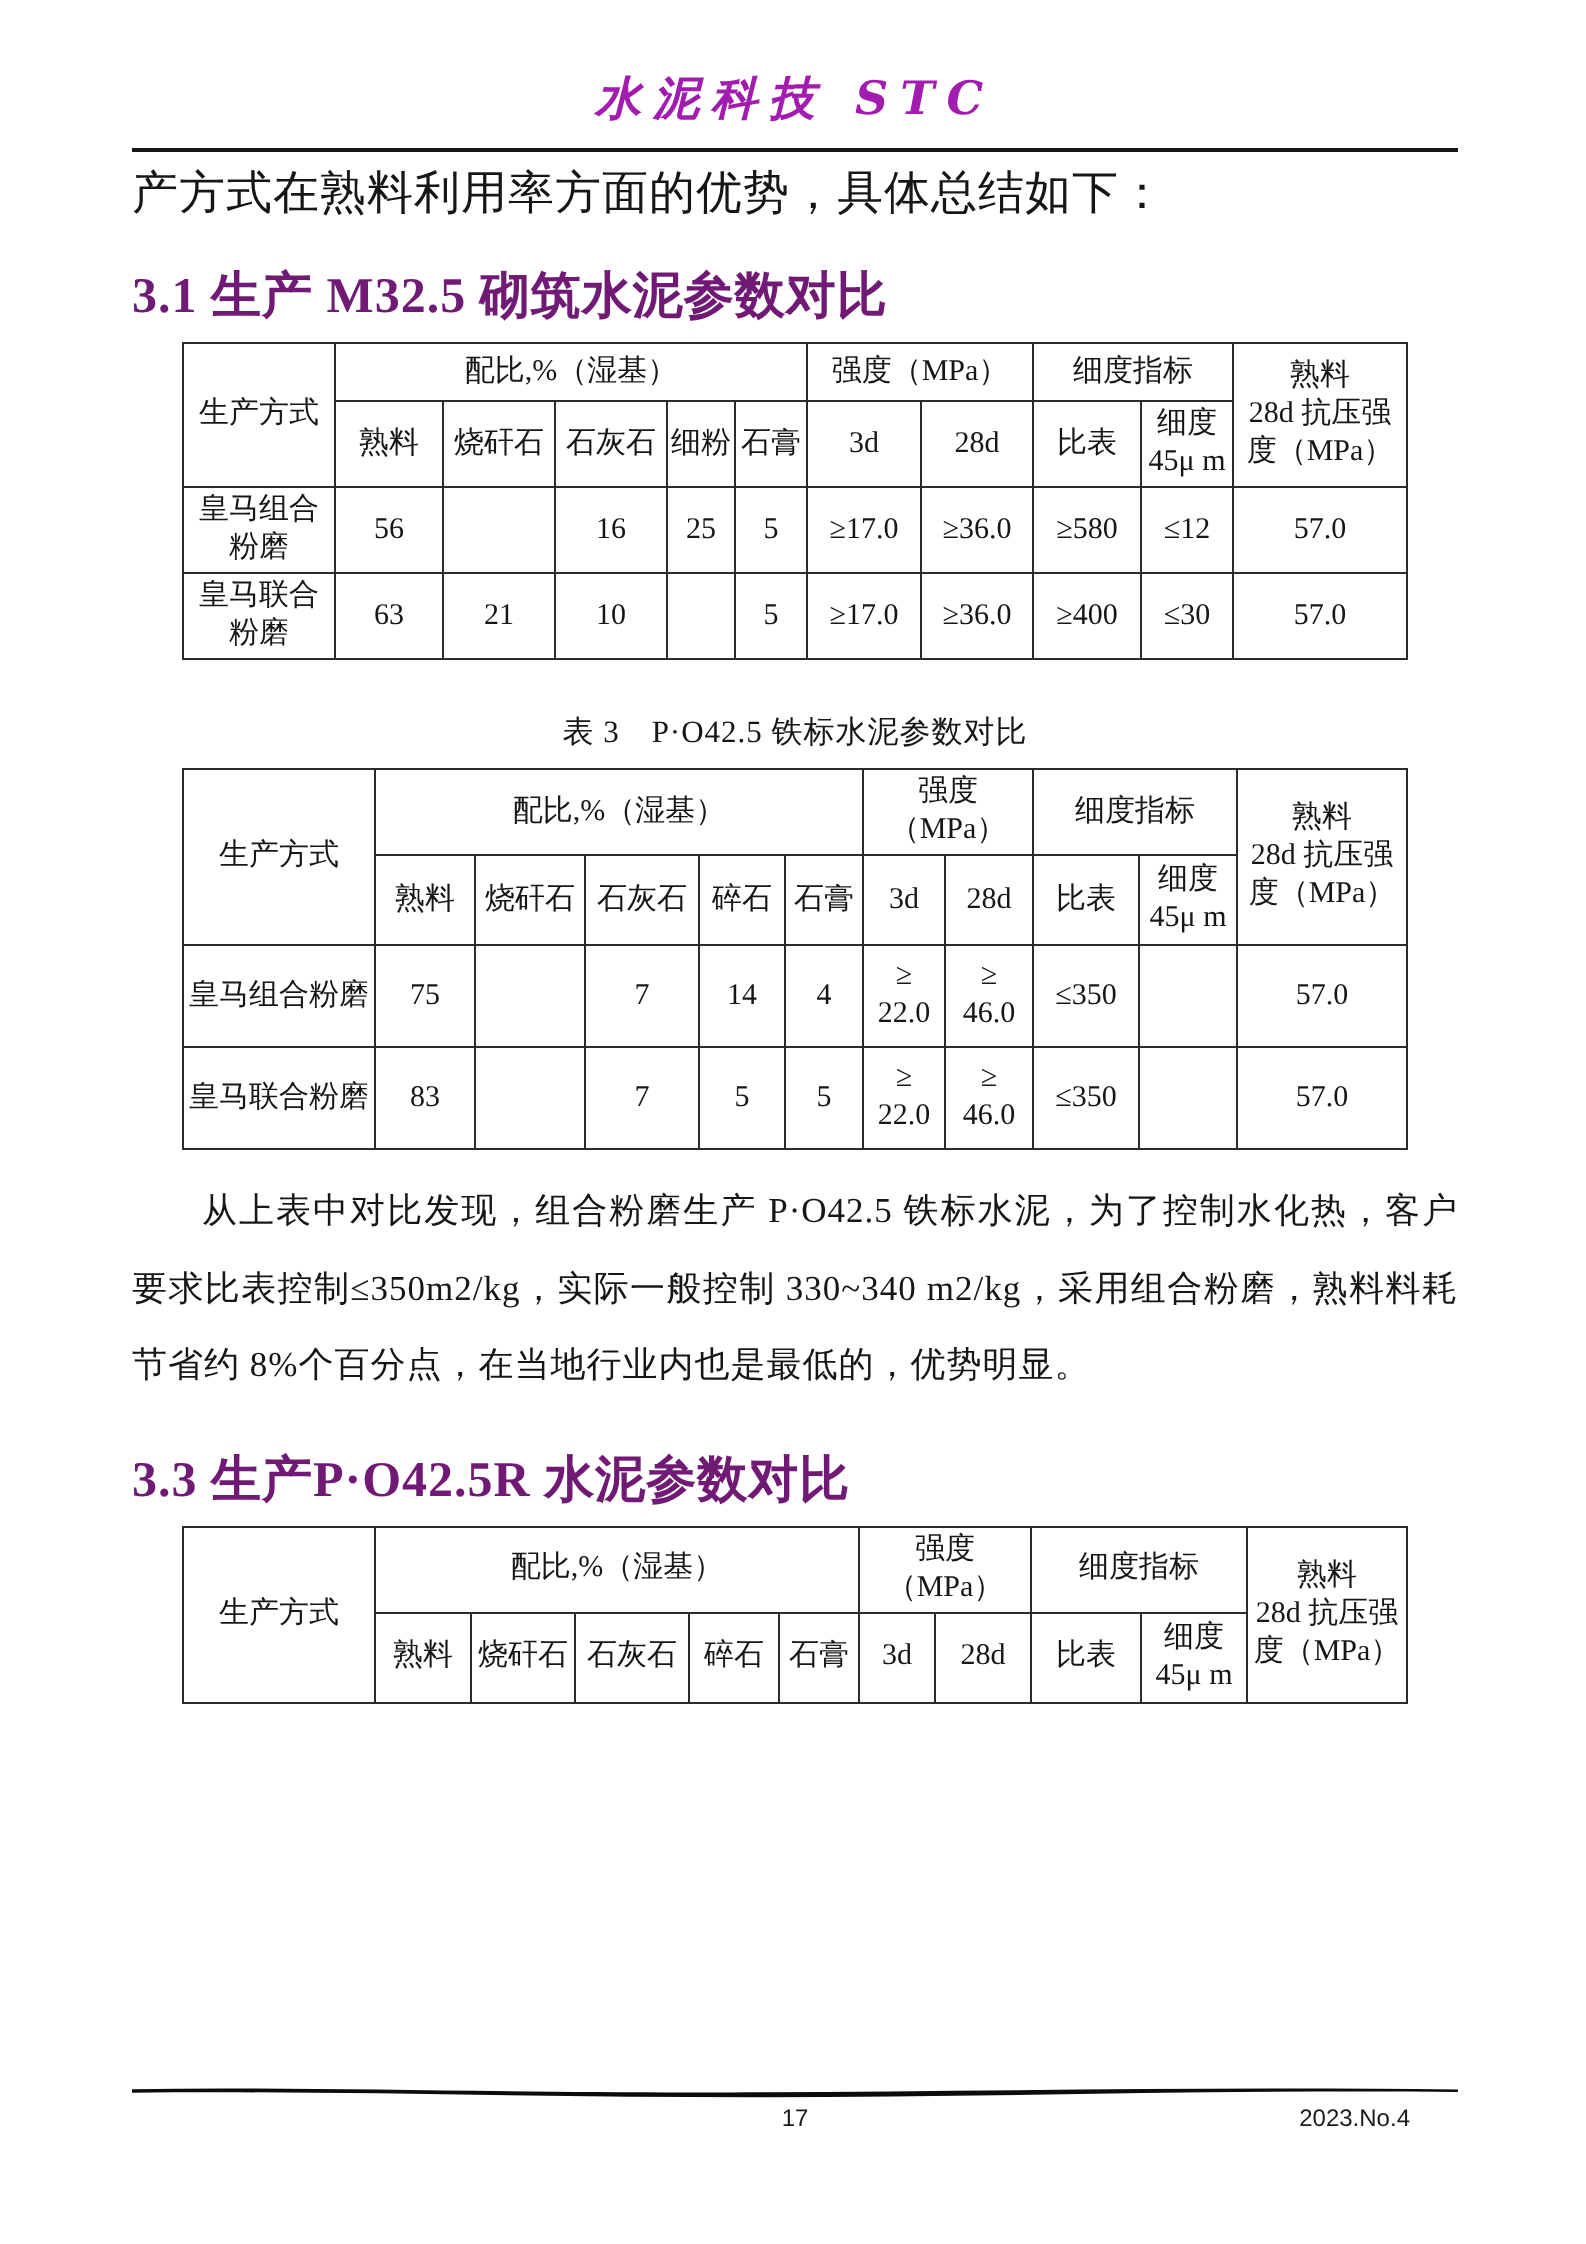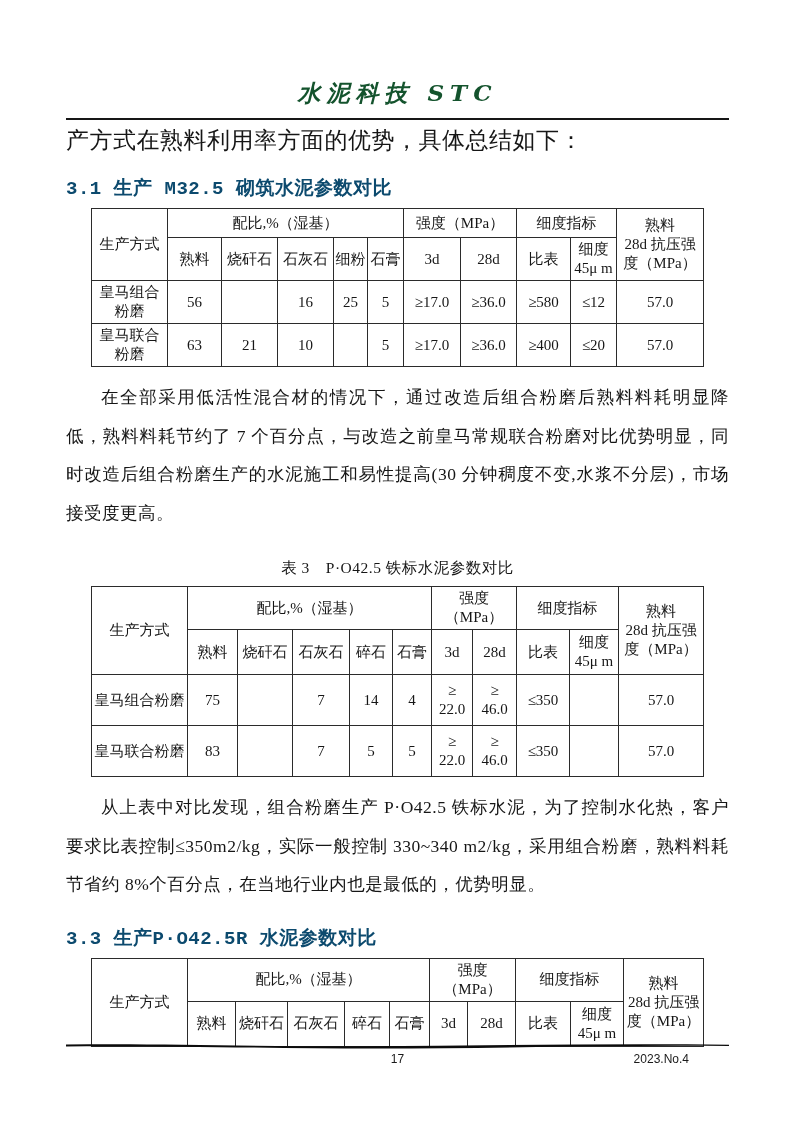--- a/index.html
+++ b/index.html
@@ -15,41 +15,40 @@
     width: 793px; height: 1122px;
     padding: 34px 64px 0 66px;
   }
   .journal-title {
     text-align: center;
     font-family: "DejaVu Serif", serif;
     font-style: italic;
     font-weight: bold;
     font-size: 23px;
     letter-spacing: 6px;
-    color: #14532d;
-    margin-top: 44px;
+    color: #a21caf;
   }
   .header-rule {
     border: none;
     border-top: 2.5px solid #161616;
     margin: 9px 0 0 0;
   }
   .intro {
     margin: 8px 0 0 0;
     font-size: 23px;
     line-height: 26px;
     letter-spacing: 0.5px;
   }
   .section-heading {
     margin: 21px 0 0 0;
-    font-family: Liberation Mono, monospace;
+    font-family: Liberation Serif, serif;
     font-weight: bold;
-    font-size: 19px;
+    font-size: 25px;
     letter-spacing: 0.5px;
-    color: #0c4a6e;
+    color: #701a75;
   }
   .table-caption {
     margin: 26px 0 0 0;
     text-align: center;
     font-size: 15.5px;
     letter-spacing: 0.5px;
   }
   table.ptable {
     border-collapse: collapse;
     table-layout: fixed;
@@ -91,21 +90,21 @@
     height: 18px;
     font-family: "Liberation Sans", sans-serif;
     font-size: 12px;
     color: #1a1a1a;
   }
   .page-number {
     position: absolute; left: 0; right: 0;
     text-align: center; top: 2px;
   }
   .issue-label {
-    position: absolute; right: 40px; top: 2px; margin-left: 18px;
+    position: absolute; right: 24px; top: 2px; margin-left: 18px;
   }
 </style>
 </head>
 <body>
 
 <div class="page">
 
   <div class="journal-title">水泥科技 STC</div>
   <hr class="header-rule">
 
@@ -168,27 +167,26 @@
         <td>皇马联合
 粉磨</td>
         <td>63</td>
         <td>21</td>
         <td>10</td>
         <td></td>
         <td>5</td>
         <td>≥17.0</td>
         <td>≥36.0</td>
         <td>≥400</td>
-        <td>≤20</td>
+        <td>≤30</td>
         <td>57.0</td>
       </tr>
     </tbody>
       </table>
 
-    <p class="body-par">在全部采用低活性混合材的情况下，通过改造后组合粉磨后熟料料耗明显降低，熟料料耗节约了 7 个百分点，与改造之前皇马常规联合粉磨对比优势明显，同时改造后组合粉磨生产的水泥施工和易性提高(30 分钟稠度不变,水浆不分层)，市场接受度更高。</p>
   </div>
 
   <div>
     <div class="table-caption">表 3　P·O42.5 铁标水泥参数对比</div>
 
     <table class="ptable t34">
       <colgroup>
         <col style="width:96px">
           <col style="width:50px">
           <col style="width:55px">

